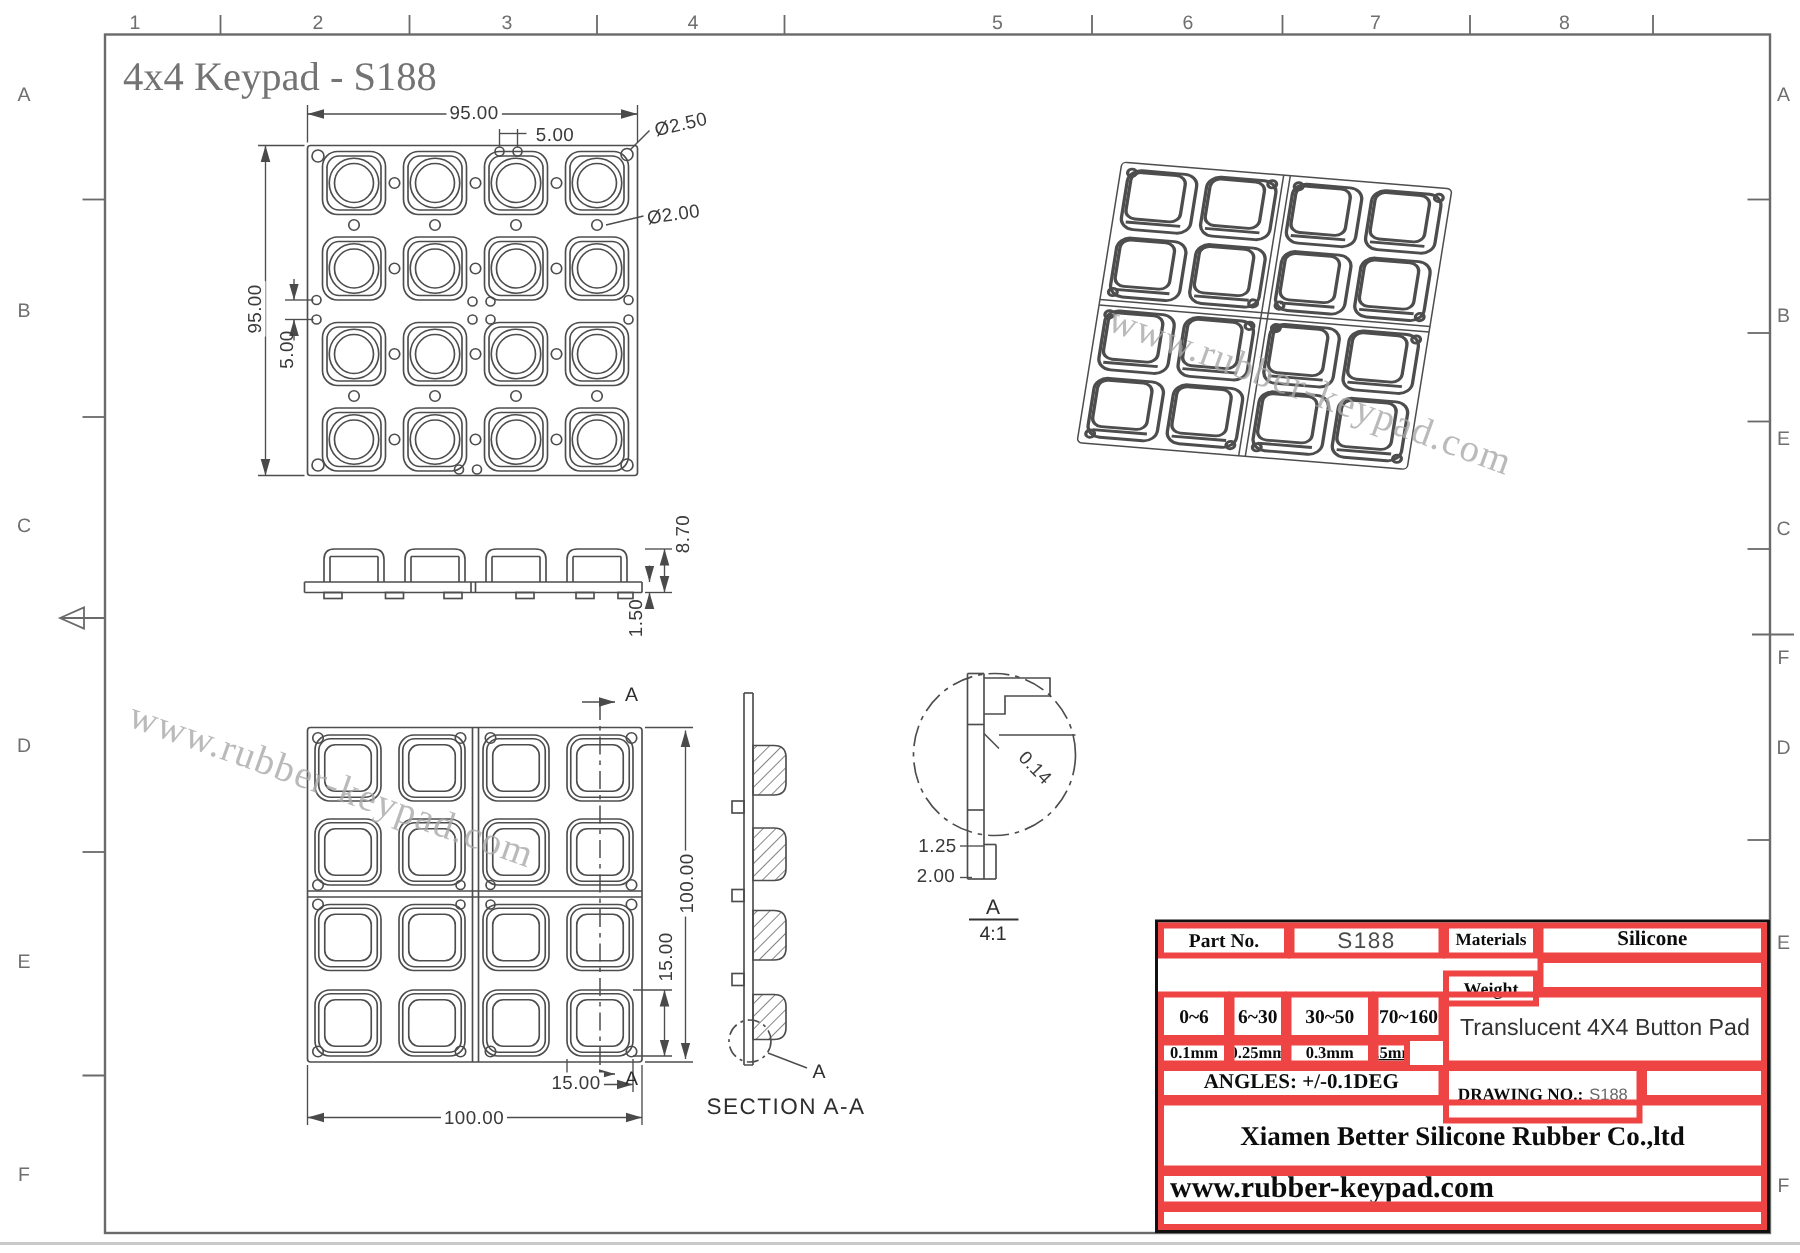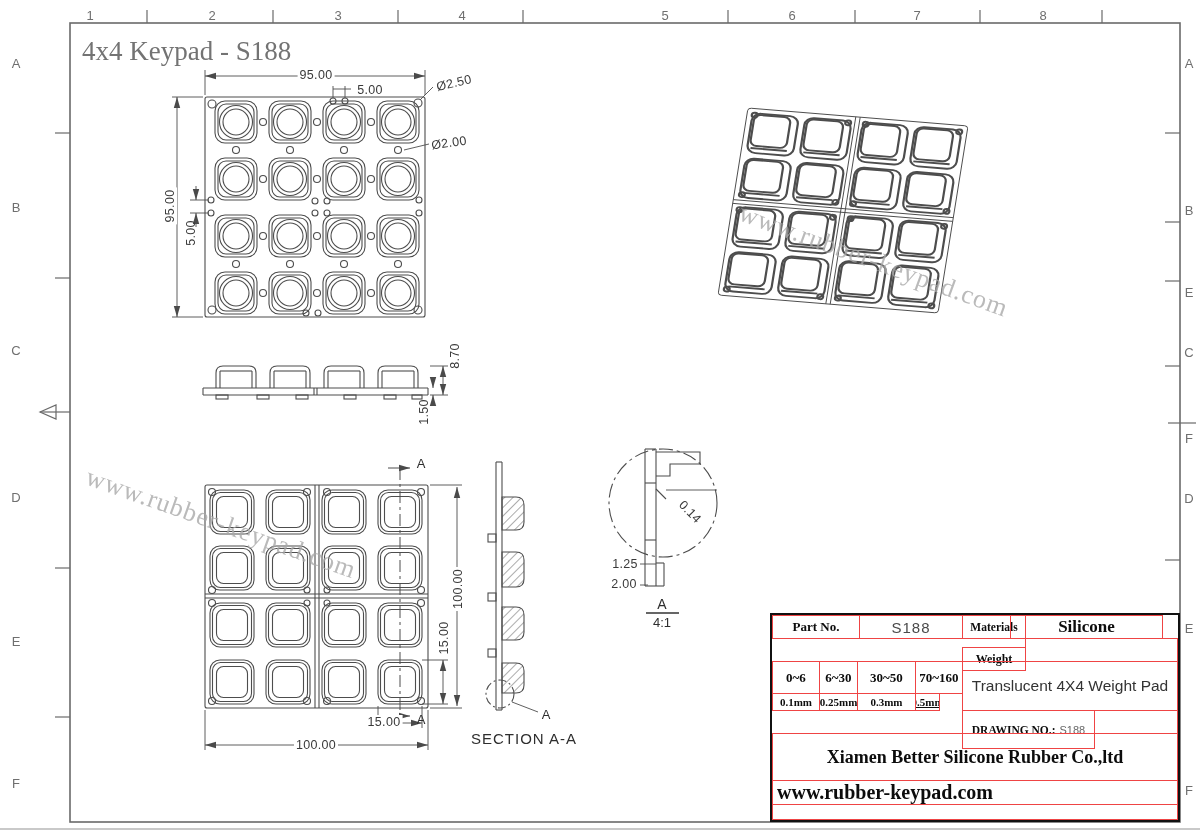--- a/index.html
+++ b/index.html
@@ -13,21 +13,21 @@
   .r90{transform:translate(-50%,-50%) rotate(-90deg);}
   .zone{font-size:13px;color:#6f6f6f;transform:translate(-50%,-50%);}
   .ptitle{font-family:"Liberation Serif",serif;font-size:27px;color:#737373;}
   .seclab{font-size:15px;color:#2e2e2e;letter-spacing:1px;}
   .alab{font-size:13px;color:#2e2e2e;}
   .wm{position:absolute;font-family:"Liberation Serif",serif;font-size:26px;color:#a9a9a9;
       opacity:.8;letter-spacing:1px;transform-origin:left top;white-space:nowrap;}
   
   #tb{position:absolute;left:770px;top:613px;width:410px;height:209px;background:#fff;
       border:2px solid #111;box-sizing:border-box;}
-  .cell{position:absolute;box-sizing:border-box;border:1px solid #ef4444;display:flex;
+  .cell{position:absolute;box-sizing:border-box;border:4px solid #ef4444;display:flex;
         align-items:center;justify-content:center;overflow:hidden;
         font-family:"Liberation Serif",serif;color:#0c0c0c;}
   .lbl{font-weight:bold;}
   .sans{font-family:"Liberation Sans",sans-serif;}
 </style>
 </head>
 <body>
 
 <div id="sheet">
 
@@ -405,35 +405,36 @@
 <span class="txt alab c" style="left:662px;top:604px;font-size:14px;">A</span>
 <span class="txt alab c" style="left:662px;top:622px;">4:1</span>
 
 <div class="wm" style="left:92px;top:462px;transform:rotate(19.5deg);">www.rubber-keypad.com</div>
 <div class="wm" style="left:745px;top:198px;transform:rotate(20deg);">www.rubber-keypad.com</div>
 
 <div id="tb">
   <div class="cell lbl" style="left:0;top:0;width:88px;height:24px;font-size:13px;">Part No.</div>
   <div class="cell sans" style="left:87px;top:0;width:104px;height:24px;font-size:15px;color:#4a4a4a;letter-spacing:1px;">S188</div>
   <div class="cell lbl" style="left:190px;top:0;width:64px;height:24px;font-size:11.5px;">Materials</div>
-  <div class="cell lbl" style="left:238px;top:0;width:153px;height:24px;font-size:17px;">Silicone</div>
+  <div class="cell lbl" style="left:253px;top:0;width:153px;height:24px;font-size:14px;">Silicone</div>
 
   <div class="cell lbl" style="left:190px;top:32px;width:64px;height:24px;font-size:12px;">Weight</div>
   <div class="cell" style="left:253px;top:23px;width:153px;height:24px;"></div>
 
   <div class="cell lbl" style="left:0;top:46px;width:48px;height:33px;font-size:13px;">0~6</div>
   <div class="cell lbl" style="left:47px;top:46px;width:39px;height:33px;font-size:13px;">6~30</div>
   <div class="cell lbl" style="left:85px;top:46px;width:59px;height:33px;font-size:13px;">30~50</div>
   <div class="cell lbl" style="left:143px;top:46px;width:48px;height:33px;font-size:13px;">70~160</div>
   <div class="cell lbl" style="left:0;top:78px;width:48px;height:18px;font-size:11px;">0.1mm</div>
   <div class="cell lbl" style="left:47px;top:78px;width:39px;height:18px;font-size:11px;">0.25mm</div>
   <div class="cell lbl" style="left:85px;top:78px;width:59px;height:18px;font-size:11px;">0.3mm</div>
   <div class="cell lbl" style="left:143px;top:78px;width:25px;height:18px;font-size:11px;text-decoration:underline;">0.5mm</div>
-  <div class="cell sans" style="left:190px;top:46px;width:216px;height:50px;font-size:15.5px;color:#333;">Translucent 4X4 Weight Pad</div>
-
+  <div class="cell sans" style="left:190px;top:46px;width:216px;height:50px;font-size:15.5px;color:#333;">Translucent 4X4 Button Pad</div>
+
+  <div class="cell lbl" style="left:0;top:95px;width:191px;height:24px;font-size:14px;">ANGLES: +/-0.1DEG</div>
   <div class="cell" style="left:190px;top:95px;width:133px;height:39px;gap:4px;">
     <span class="lbl" style="font-size:11.5px;">DRAWING NO.:</span>
     <span class="sans" style="font-size:11px;color:#666;">S188</span>
   </div>
   <div class="cell" style="left:322px;top:95px;width:84px;height:24px;"></div>
 
   <div class="cell" style="left:0;top:118px;width:406px;height:48px;font-size:18px;font-weight:600;">Xiamen Better Silicone Rubber Co.,ltd</div>
   <div class="cell" style="left:0;top:165px;width:406px;height:25px;font-size:20px;font-weight:bold;justify-content:flex-start;padding-left:4px;">www.rubber-keypad.com</div>
   <div class="cell" style="left:0;top:189px;width:406px;height:16px;"></div>
 </div>

